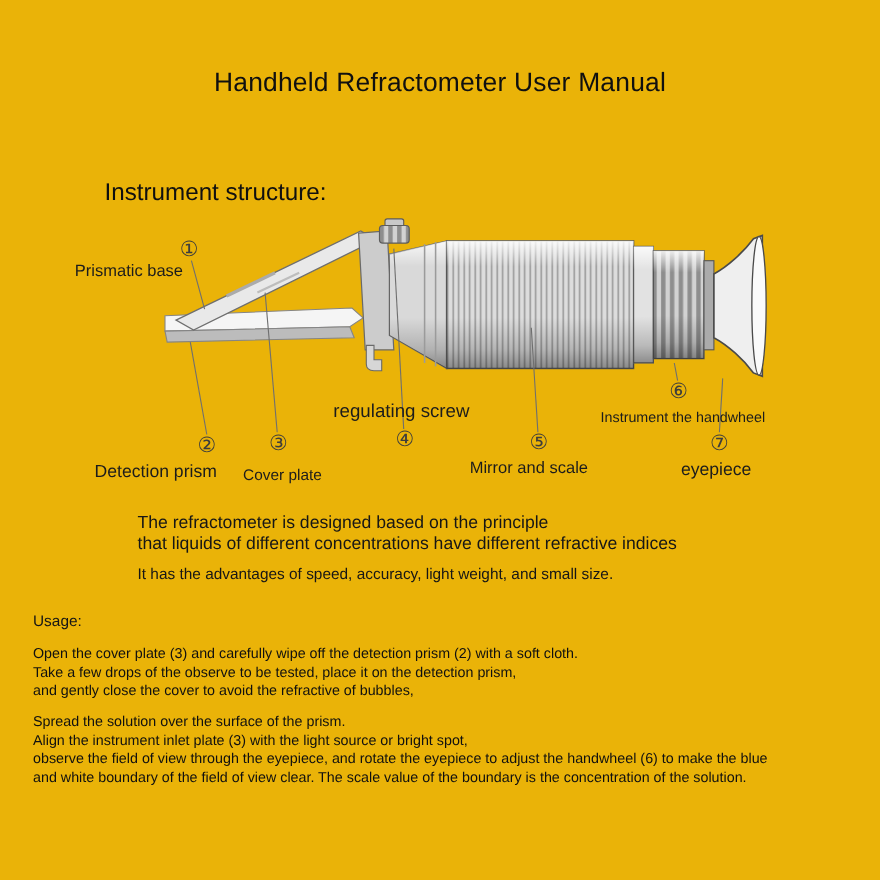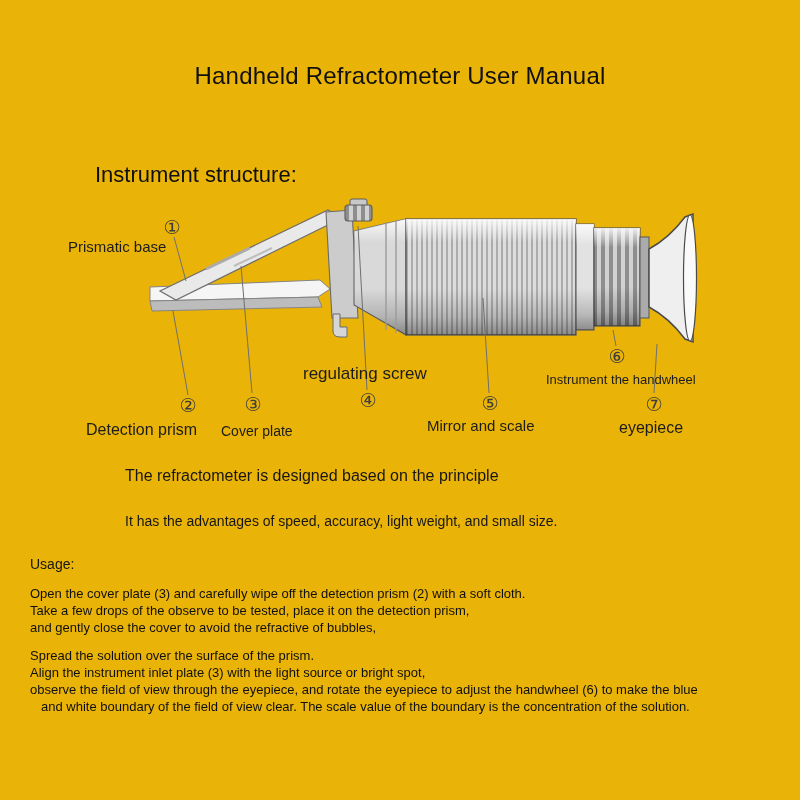--- a/index.html
+++ b/index.html
@@ -115,26 +115,27 @@
 
   <span class="abs dlabel" style="left:68px;top:238px;font-size:15px;">Prismatic base</span>
   <span class="abs dlabel" style="left:86px;top:421px;font-size:16px;">Detection prism</span>
   <span class="abs dlabel" style="left:221px;top:423px;font-size:14px;">Cover plate</span>
   <span class="abs dlabel" style="left:303px;top:364px;font-size:17px;">regulating screw</span>
   <span class="abs dlabel" style="left:427px;top:417px;font-size:15px;">Mirror and scale</span>
   <span class="abs dlabel" style="left:546px;top:372px;font-size:13px;">Instrument the handwheel</span>
   <span class="abs dlabel" style="left:619px;top:419px;font-size:16px;">eyepiece</span>
 
   <div class="abs desc-line1" style="left:125px;top:467px;">The refractometer is designed based on the principle</div>
+  <div class="abs desc-line1" style="left:125px;top:486px;">that liquids of different concentrations have different refractive indices</div>
   <div class="abs desc-line3" style="left:125px;top:513px;">It has the advantages of speed, accuracy, light weight, and small size.</div>
 
   <div class="abs usage-heading" style="left:30px;top:556px;">Usage:</div>
 
   <div class="abs usage-line" style="left:30px;top:586px;">Open the cover plate (3) and carefully wipe off the detection prism (2) with a soft cloth.</div>
   <div class="abs usage-line" style="left:30px;top:603px;">Take a few drops of the observe to be tested, place it on the detection prism,</div>
   <div class="abs usage-line" style="left:30px;top:620px;">and gently close the cover to avoid the refractive of bubbles,</div>
 
   <div class="abs usage-line" style="left:30px;top:648px;">Spread the solution over the surface of the prism.</div>
   <div class="abs usage-line" style="left:30px;top:665px;">Align the instrument inlet plate (3) with the light source or bright spot,</div>
   <div class="abs usage-line" style="left:30px;top:682px;">observe the field of view through the eyepiece, and rotate the eyepiece to adjust the handwheel (6) to make the blue</div>
-  <div class="abs usage-line" style="left:41px;top:699px;">and white boundary of the field of view clear. The scale value of the boundary is the concentration of the solution.</div>
+  <div class="abs usage-line" style="left:30px;top:699px;">and white boundary of the field of view clear. The scale value of the boundary is the concentration of the solution.</div>
 
 </div>
 
 </body></html>

